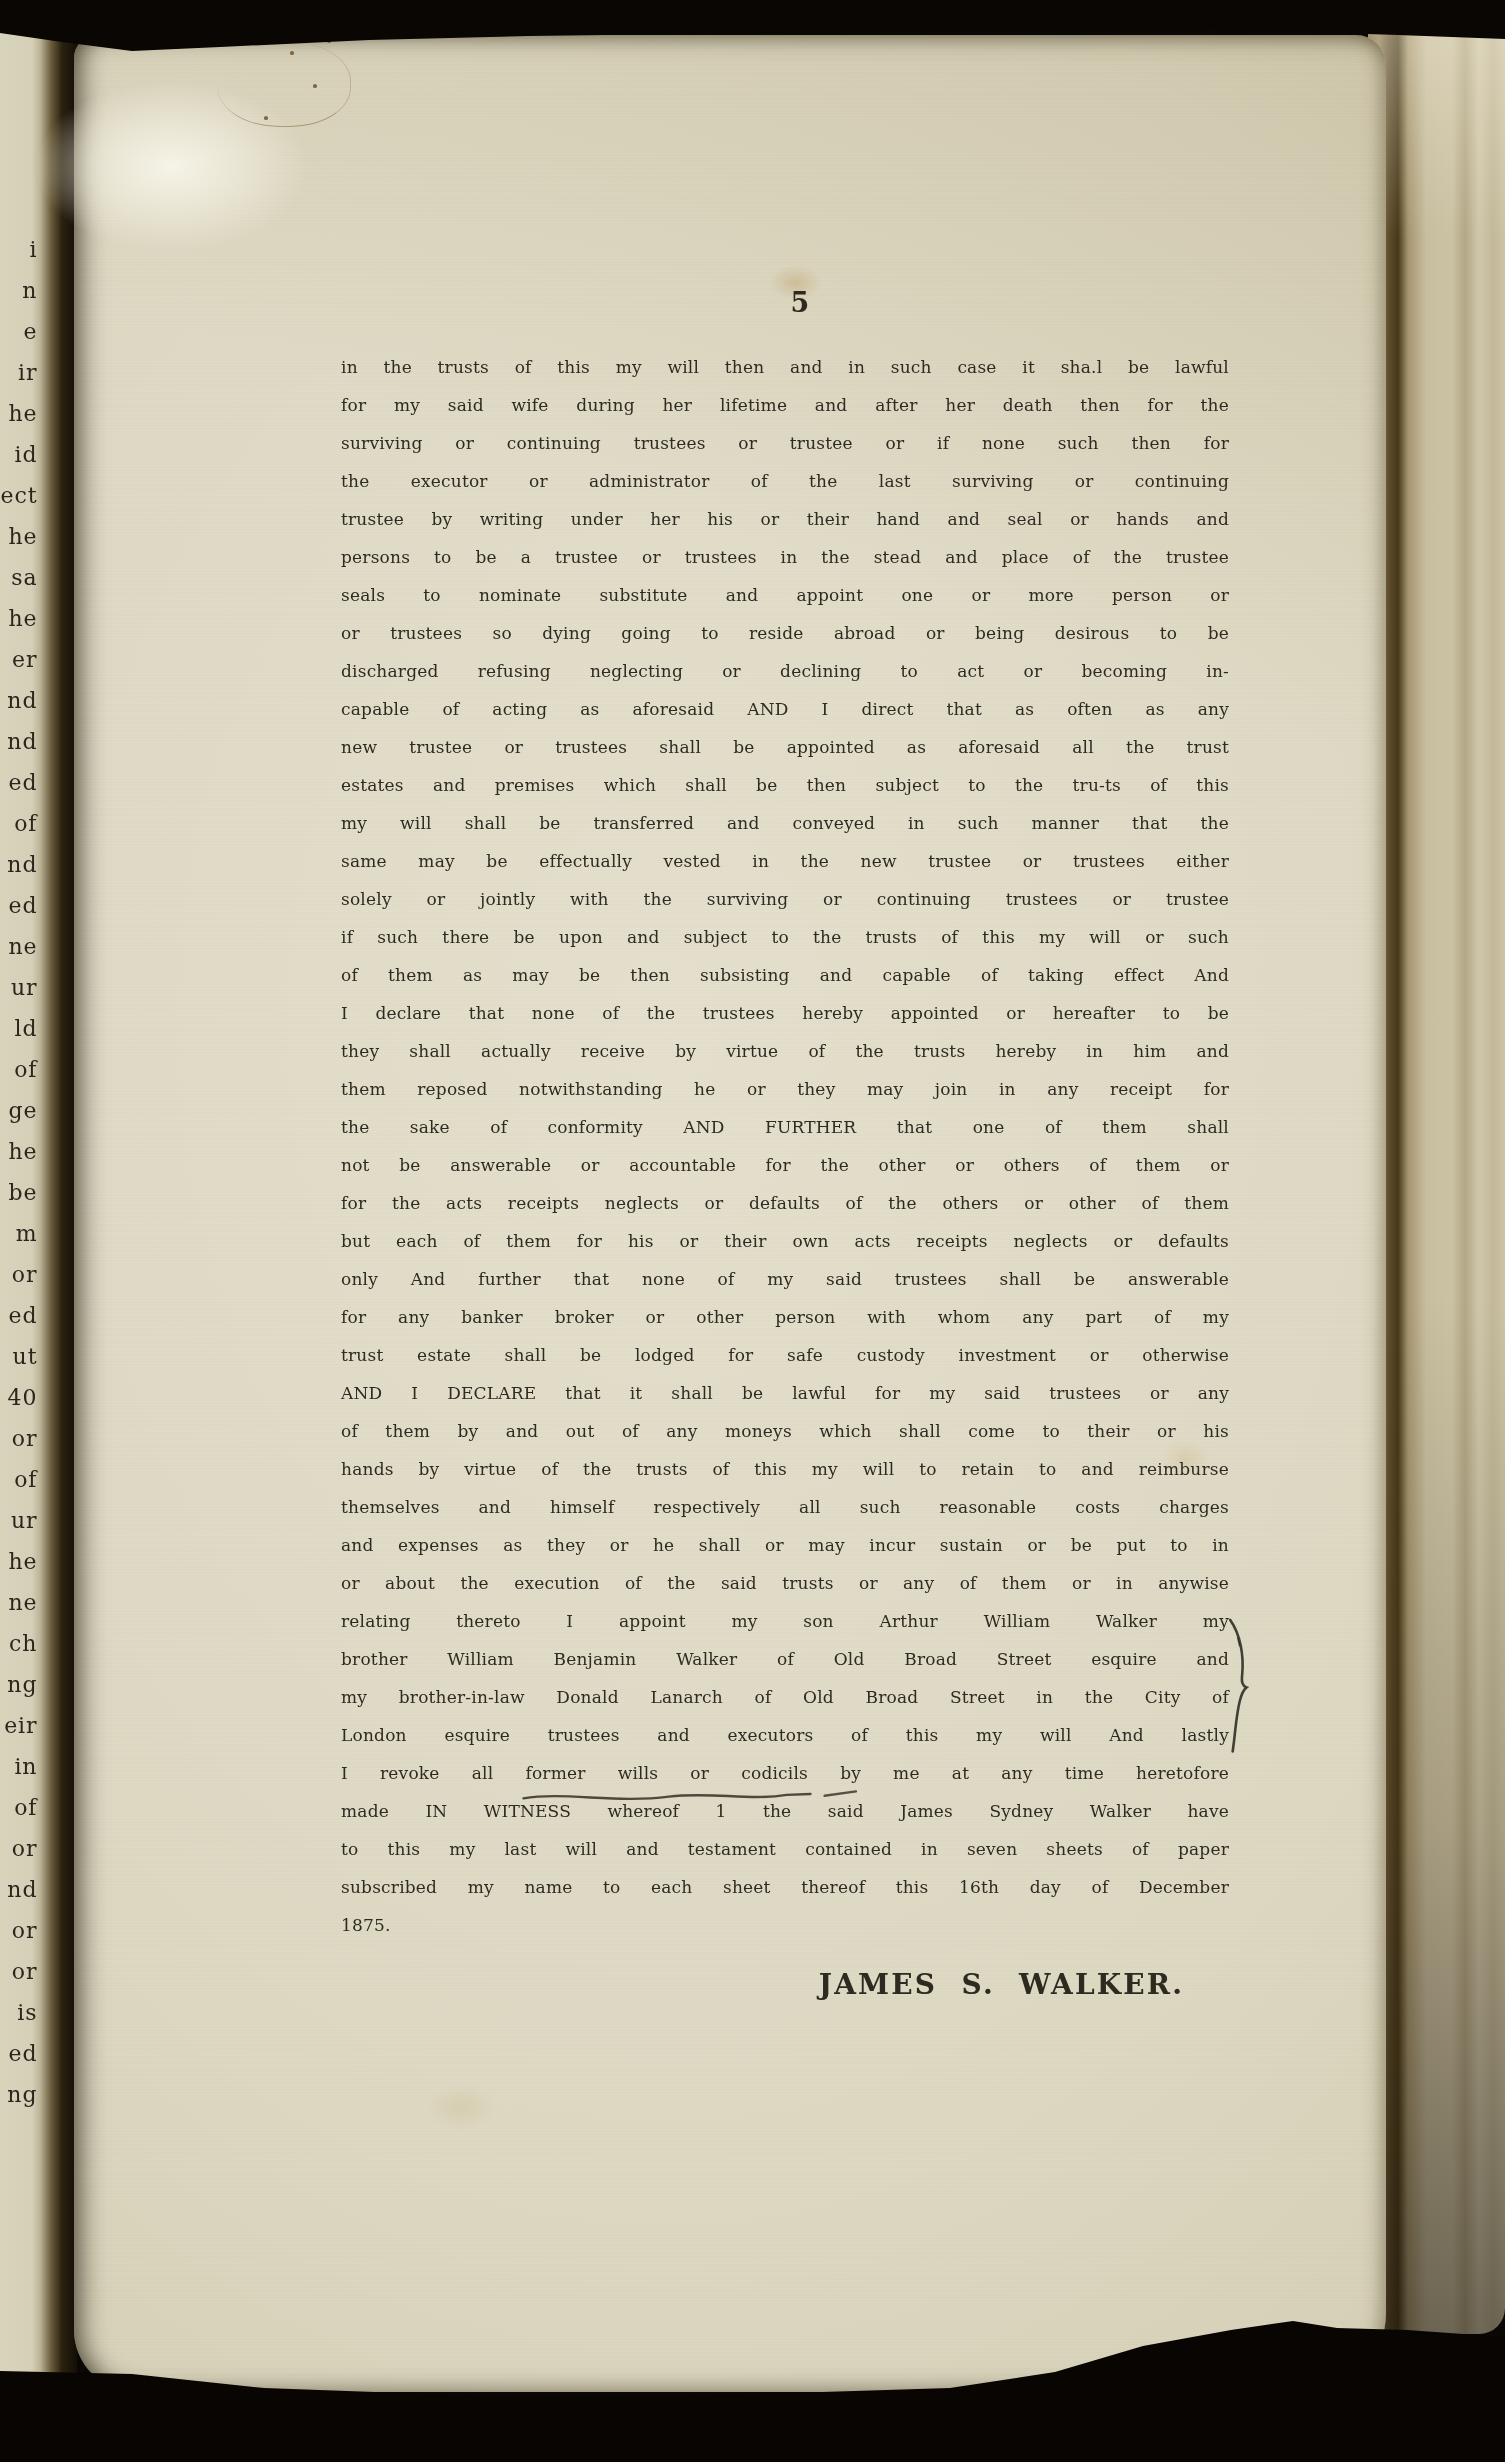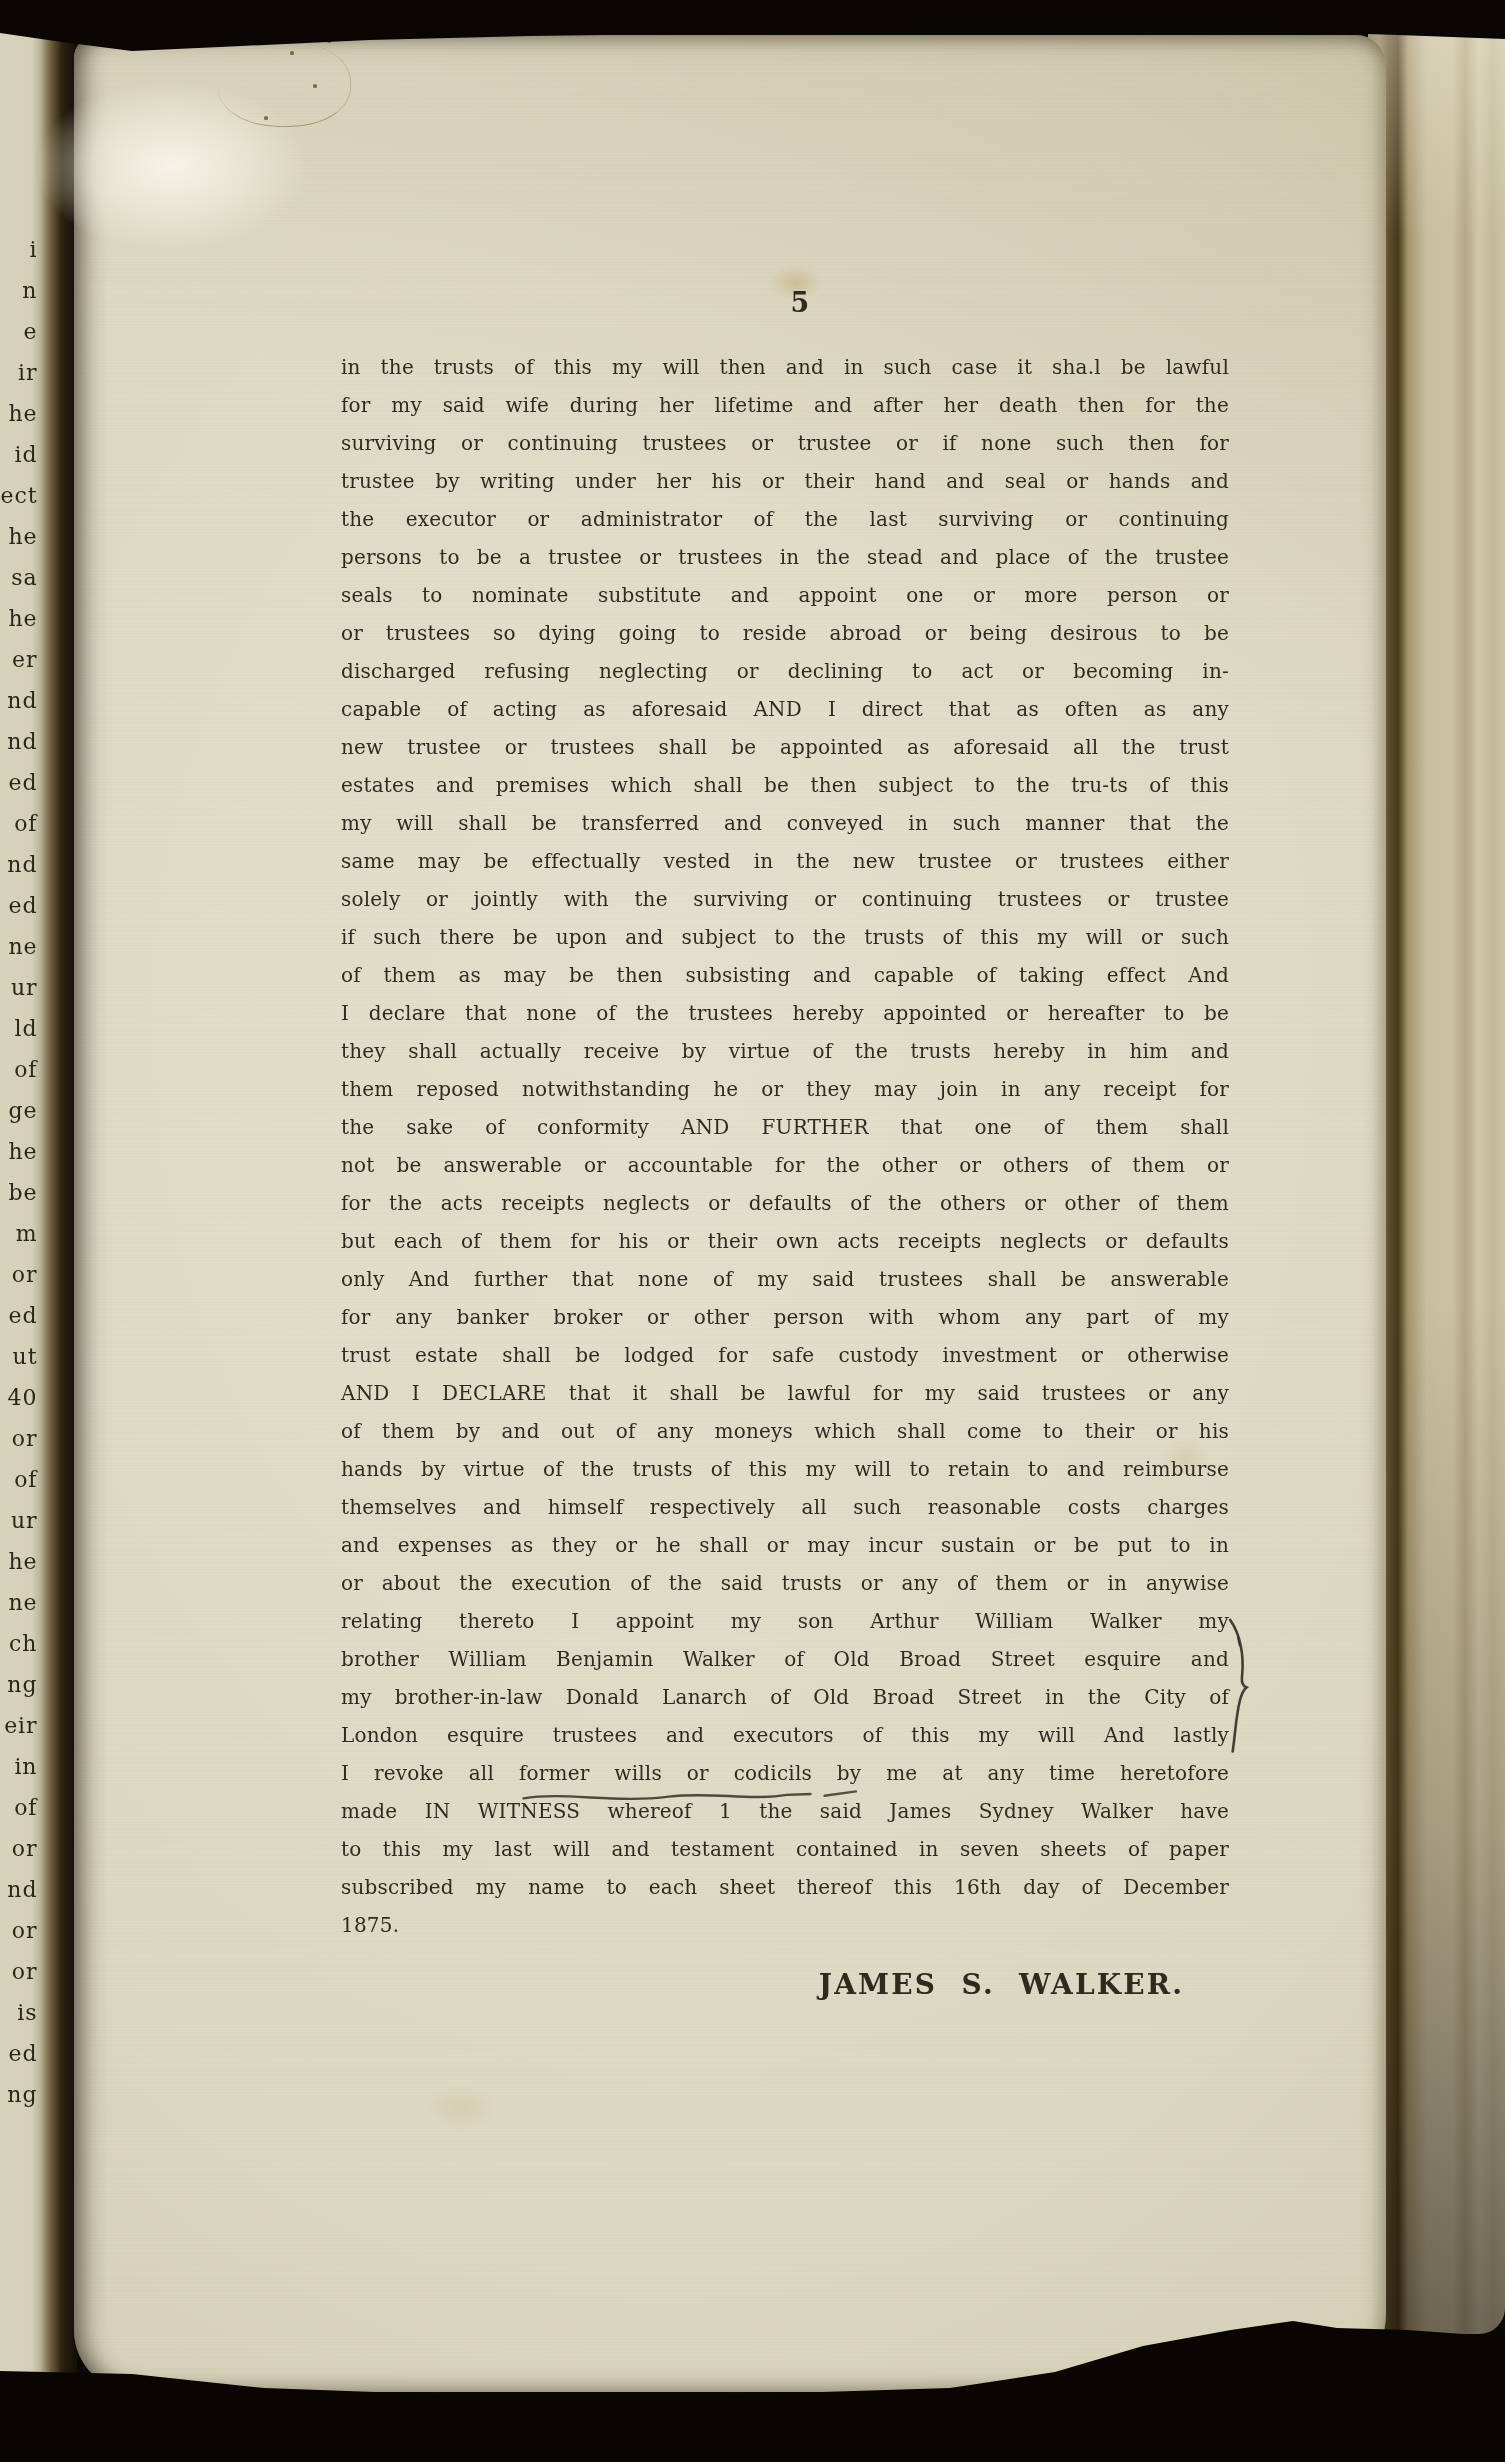--- a/index.html
+++ b/index.html
@@ -29,21 +29,21 @@
       radial-gradient(120% 90% at 45% 42%,#e4e0cd 0%,#ddd8c2 55%,#d4ceb4 85%,#c9c1a3 100%);
     box-shadow:inset 19.3px 0 24.6px -10.6px rgba(28,20,8,0.55),
                inset -14px 0 19.3px -8.8px rgba(90,74,40,0.38),
                inset 0 16px 23px -14px rgba(60,50,25,0.5),
                inset 0 -17.6px 26px -16px rgba(60,50,25,0.35);}
 
   .page-number{position:absolute;left:267px;top:252px;width:886px;padding-left:16px;
     text-align:center;font-size:27px;font-weight:bold;color:#2e2a20;}
 
   .text-block{position:absolute;left:267px;top:313px;width:888px;color:#302b22;}
-  .line{font-size:20px;line-height:38px;text-align:justify;text-align-last:justify;
+  .line{font-size:17px;line-height:38px;text-align:justify;text-align-last:justify;
         letter-spacing:0.2px;white-space:normal;}
   .text-block .line:last-child{text-align-last:left;}
 
   .signature{position:absolute;left:721px;top:1933px;width:413px;text-align:center;
     font-size:28px;font-weight:bold;letter-spacing:2.2px;word-spacing:12.3px;color:#2e2a20;}
 
   .ink{position:absolute;}
 
   
   .stain{position:absolute;border-radius:50%;pointer-events:none;}
@@ -125,22 +125,22 @@
     <div class="stain fox1"></div>
     <div class="stain fox2"></div>
     <div class="stain fox3"></div>
 
     <div class="page-number">5</div>
 
     <div class="text-block">
         <div class="line">in the trusts of this my will then and in such case it sha.l be lawful</div>
         <div class="line">for my said wife during her lifetime and after her death then for the</div>
         <div class="line">surviving or continuing trustees or trustee or if none such then for</div>
+        <div class="line">the executor or administrator of the last surviving or continuing</div>
         <div class="line">trustee by writing under her his or their hand and seal or hands and</div>
-        <div class="line">the executor or administrator of the last surviving or continuing</div>
         <div class="line">persons to be a trustee or trustees in the stead and place of the trustee</div>
         <div class="line">seals to nominate substitute and appoint one or more person or</div>
         <div class="line">or trustees so dying going to reside abroad or being desirous to be</div>
         <div class="line">discharged refusing neglecting or declining to act or becoming in-</div>
         <div class="line">capable of acting as aforesaid AND I direct that as often as any</div>
         <div class="line">new trustee or trustees shall be appointed as aforesaid all the trust</div>
         <div class="line">estates and premises which shall be then subject to the tru-ts of this</div>
         <div class="line">my will shall be transferred and conveyed in such manner that the</div>
         <div class="line">same may be effectually vested in the new trustee or trustees either</div>
         <div class="line">solely or jointly with the surviving or continuing trustees or trustee</div>

